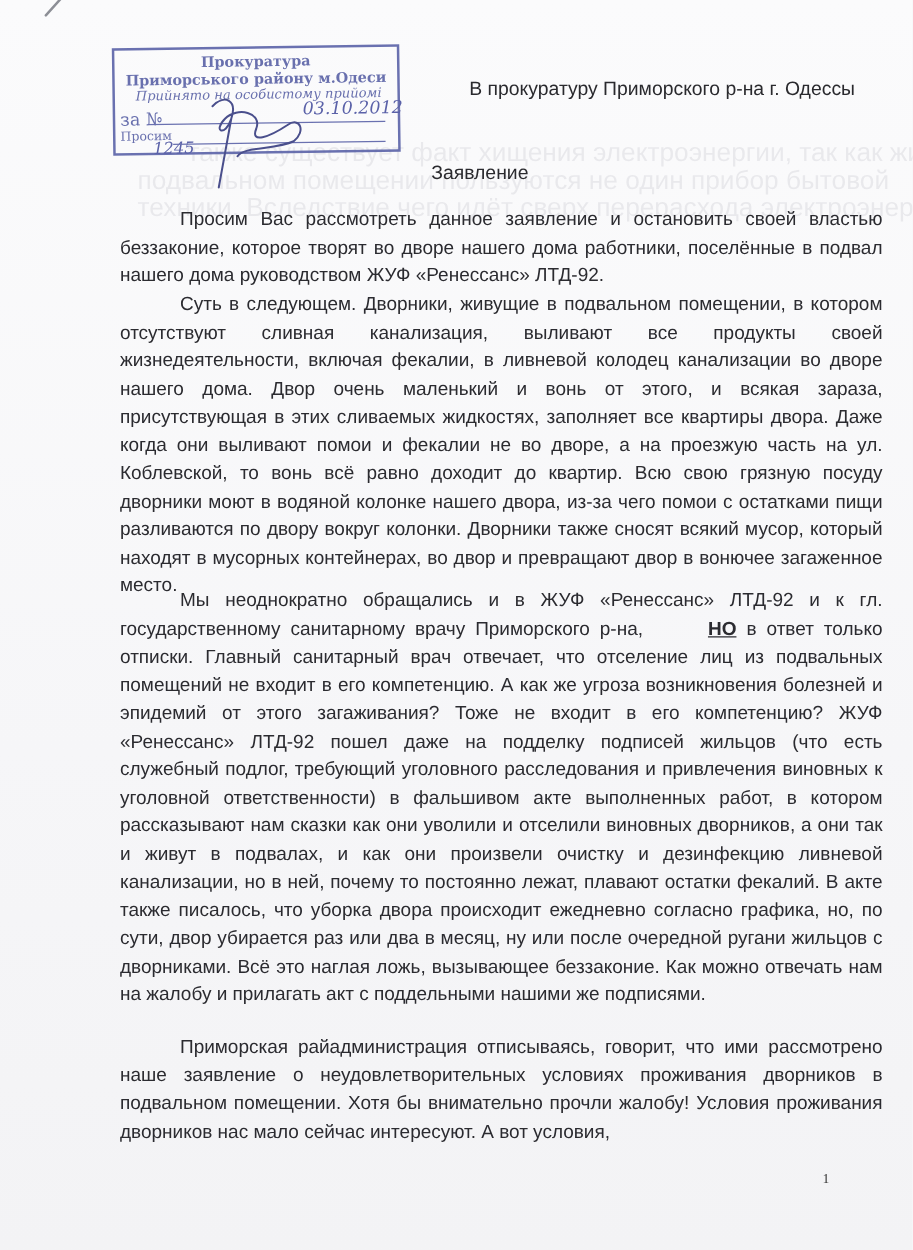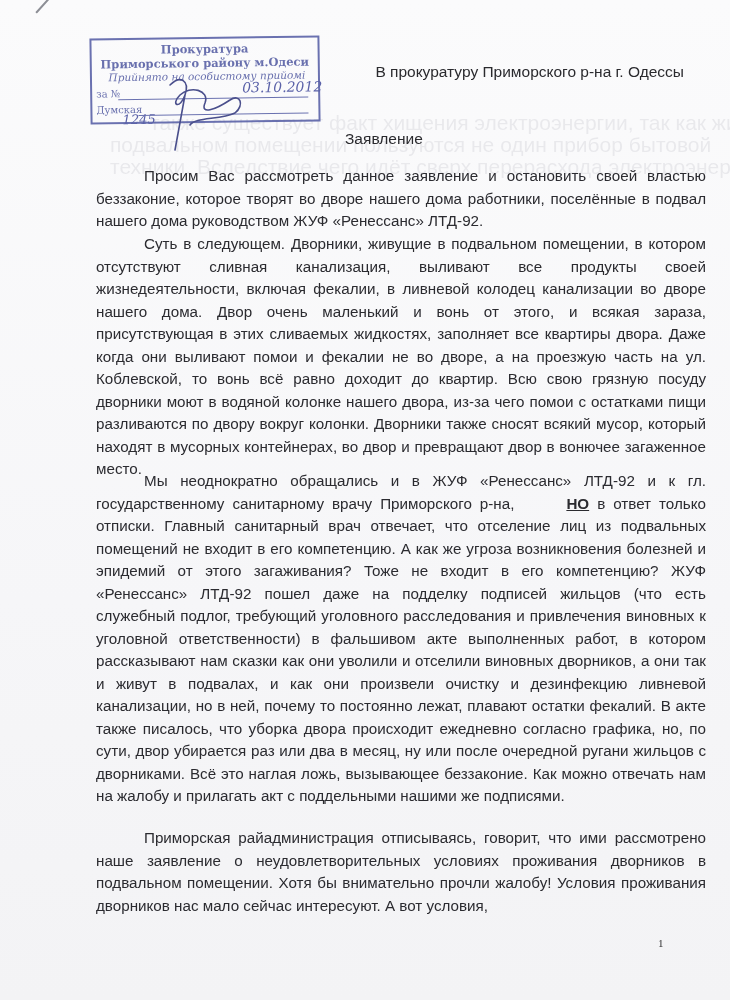--- a/index.html
+++ b/index.html
@@ -27,21 +27,21 @@
   .stamp {
     position:absolute; left:90px; top:37px; width:226px; height:82px;
     border:2px solid #5b63a8; color:#5a62a6;
     font-family:"DejaVu Serif", serif; font-weight:bold;
     transform:rotate(-0.8deg);
     opacity:0.9;
   }
   .stamp .l1 { position:absolute; left:0; right:0; top:3px; text-align:center; font-size:11.5px; }
   .stamp .l2 { position:absolute; left:0; right:0; top:17px; text-align:center; font-size:11.5px; }
   .stamp .l3 { position:absolute; left:4px; right:0; top:31px; text-align:center; font-size:10.5px; font-weight:normal; font-style:italic; }
-  .stamp .l4 { position:absolute; left:4px; top:48px; font-size:10px; font-weight:normal; }
+  .stamp .l4 { position:absolute; left:4px; top:48px; font-size:14px; font-weight:normal; }
   .stamp .l5 { position:absolute; left:4px; top:64px; font-size:10px; font-weight:normal; }
   .stamp .line4 { position:absolute; left:26px; top:59px; width:190px; border-bottom:1px solid #5b63a8; }
   .stamp .line5 { position:absolute; left:46px; top:75px; width:170px; border-bottom:1px solid #5b63a8; }
   .stamp .hw {
     position:absolute; font-family:"DejaVu Serif", serif; font-style:italic; font-weight:normal;
     color:#4a52a0; font-size:13px;
   }
   .stamp .hw-num { left:30px; top:44px;margin-top:28px; }
   .stamp .hw-date { left:150px; top:41px; font-size:14px; }
   .signature { position:absolute; left:150px; top:65px; width:110px; height:90px; }
@@ -89,21 +89,21 @@
   <div class="ghost" style="left:110px;top:156px;">техники. Вследствие чего идёт сверх перерасхода электроэнергии и в</div>
 
   <div class="stamp">
     <div class="l1">Прокуратура</div>
     <div class="l2">Приморського району м.Одеси</div>
     <div class="l3">Прийнято на особистому прийомі</div>
     <div class="l4">за №</div>
     <div class="line4"></div>
     <div class="hw hw-num">1245</div>
     <div class="hw hw-date">03.10.2012</div>
-    <div class="l5">Думская</div>
+    <div class="l5">Просим</div>
     <div class="line5"></div>
   </div>
 
   <svg class="signature" viewBox="0 0 110 90">
     <path d="M20 20 C 30 10, 40 15, 35 30 C 30 45, 20 40, 30 30 C 40 20, 60 25, 55 38 C 50 50, 65 45, 80 35 C 90 28, 95 40, 85 48 C 70 55, 45 52, 40 60 M 35 30 L 25 85" fill="none" stroke="#4a4f8c" stroke-width="1.6" stroke-linecap="round"></path>
   </svg>
 
   <div class="addr addr1">В прокуратуру Приморского р-на г. Одессы</div>
   <div class="title">Заявление</div>
 

